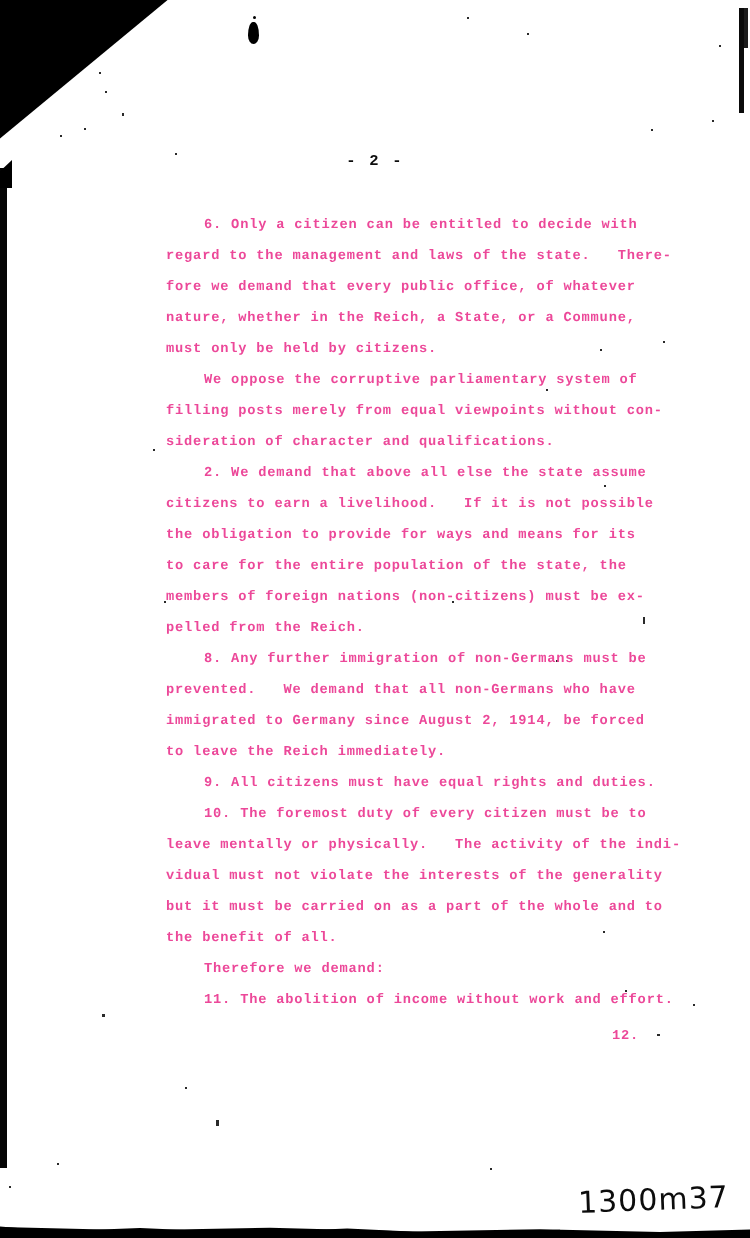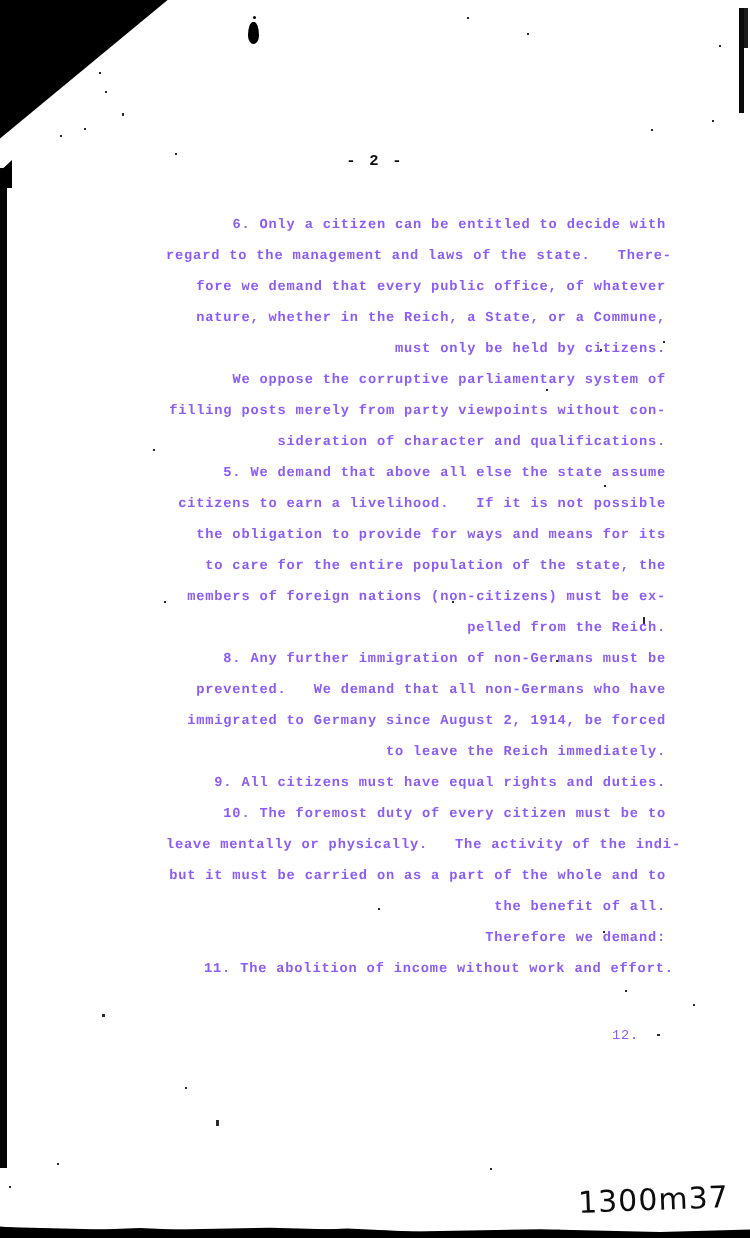--- a/index.html
+++ b/index.html
@@ -123,35 +123,34 @@
     top: 210px;
     left: 166px;
     width: 500px;
   }
   .tline {
     font-size: 13.7px;
     line-height: 31px;
     height: 31px;
     letter-spacing: 0.82px;
     white-space: pre;
-    color: #8b5cf6;
+    color: #ec4899;
     font-weight: 700;
     text-rendering: geometricPrecision;
-    text-align: right;
   }
   .tline.indent { padding-left: 38px; }
 
   #trailing-number {
     position: absolute;
     top: 1028px;
     left: 612px;
     font-size: 13.7px;
     letter-spacing: 0.82px;
-    font-weight: 400;
-    color: #8b5cf6;
+    font-weight: 700;
+    color: #ec4899;
   }
 
   
   #handwritten-note {
     position: absolute;
     left: 578px;
     top: 1182px;
     font-family: "DejaVu Sans", sans-serif;
     font-size: 30px;
     color: #0c0c0c;
@@ -212,35 +211,36 @@
 
     <div id="page-number">- 2 -</div>
 
     <div id="text-column">
         <div class="tline indent">6. Only a citizen can be entitled to decide with</div>
         <div class="tline">regard to the management and laws of the state.   There-</div>
         <div class="tline">fore we demand that every public office, of whatever</div>
         <div class="tline">nature, whether in the Reich, a State, or a Commune,</div>
         <div class="tline">must only be held by citizens.</div>
         <div class="tline indent">We oppose the corruptive parliamentary system of</div>
-        <div class="tline">filling posts merely from party viewpoints without con-</div>
+        <div class="tline">filling posts merely from equal viewpoints without con-</div>
         <div class="tline">sideration of character and qualifications.</div>
-        <div class="tline indent">5. We demand that above all else the state assume</div>
+        <div class="tline indent">2. We demand that above all else the state assume</div>
         <div class="tline">citizens to earn a livelihood.   If it is not possible</div>
         <div class="tline">the obligation to provide for ways and means for its</div>
         <div class="tline">to care for the entire population of the state, the</div>
         <div class="tline">members of foreign nations (non-citizens) must be ex-</div>
         <div class="tline">pelled from the Reich.</div>
         <div class="tline indent">8. Any further immigration of non-Germans must be</div>
         <div class="tline">prevented.   We demand that all non-Germans who have</div>
         <div class="tline">immigrated to Germany since August 2, 1914, be forced</div>
         <div class="tline">to leave the Reich immediately.</div>
         <div class="tline indent">9. All citizens must have equal rights and duties.</div>
         <div class="tline indent">10. The foremost duty of every citizen must be to</div>
         <div class="tline">leave mentally or physically.   The activity of the indi-</div>
+        <div class="tline">vidual must not violate the interests of the generality</div>
         <div class="tline">but it must be carried on as a part of the whole and to</div>
         <div class="tline">the benefit of all.</div>
         <div class="tline indent">Therefore we demand:</div>
         <div class="tline indent">11. The abolition of income without work and effort.</div>
       </div>
 
     <div id="trailing-number">12.</div>
   </div>
 
   <div id="handwritten-note">1300m37</div>

